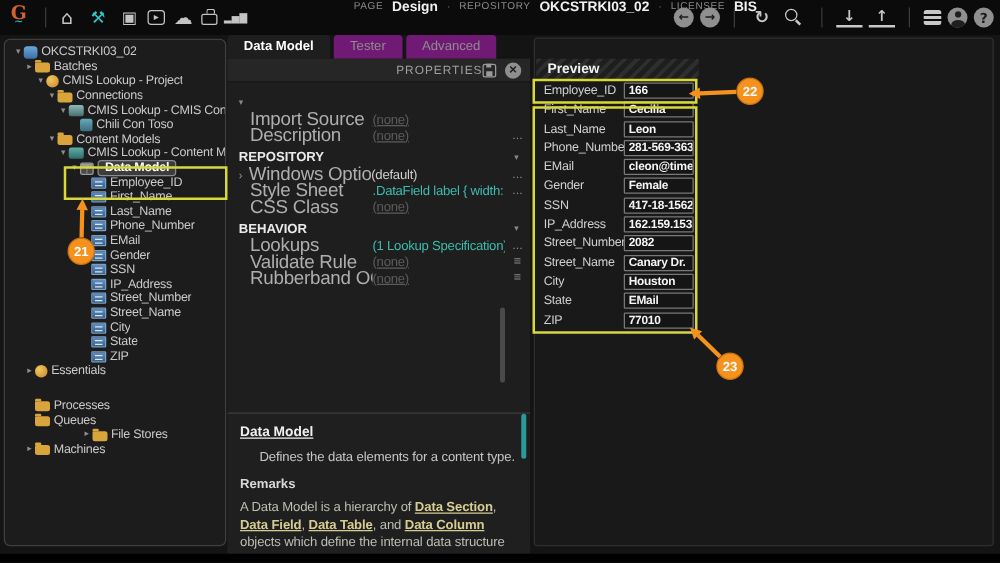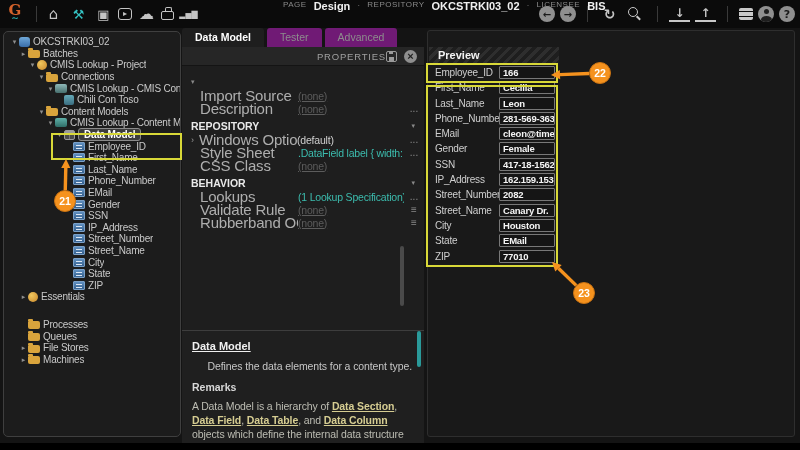--- a/index.html
+++ b/index.html
@@ -297,21 +297,21 @@
     <div class="trow" style="padding-left: 15px; margin-top: 16px;">
       <span class="tw"></span>
       <span class="ti ti-folder"></span>
       <span class="lbl">Processes</span>
     </div>
     <div class="trow" style="padding-left: 15px;">
       <span class="tw"></span>
       <span class="ti ti-folder"></span>
       <span class="lbl">Queues</span>
     </div>
-    <div class="trow" style="padding-left: 15px;">
+    <div class="trow" style="padding-left: 15px; justify-content: center;">
       <span class="tw">▸</span>
       <span class="ti ti-folder"></span>
       <span class="lbl">File Stores</span>
     </div>
     <div class="trow" style="padding-left: 15px;">
       <span class="tw">▸</span>
       <span class="ti ti-folder"></span>
       <span class="lbl">Machines</span>
     </div>
   </div>

